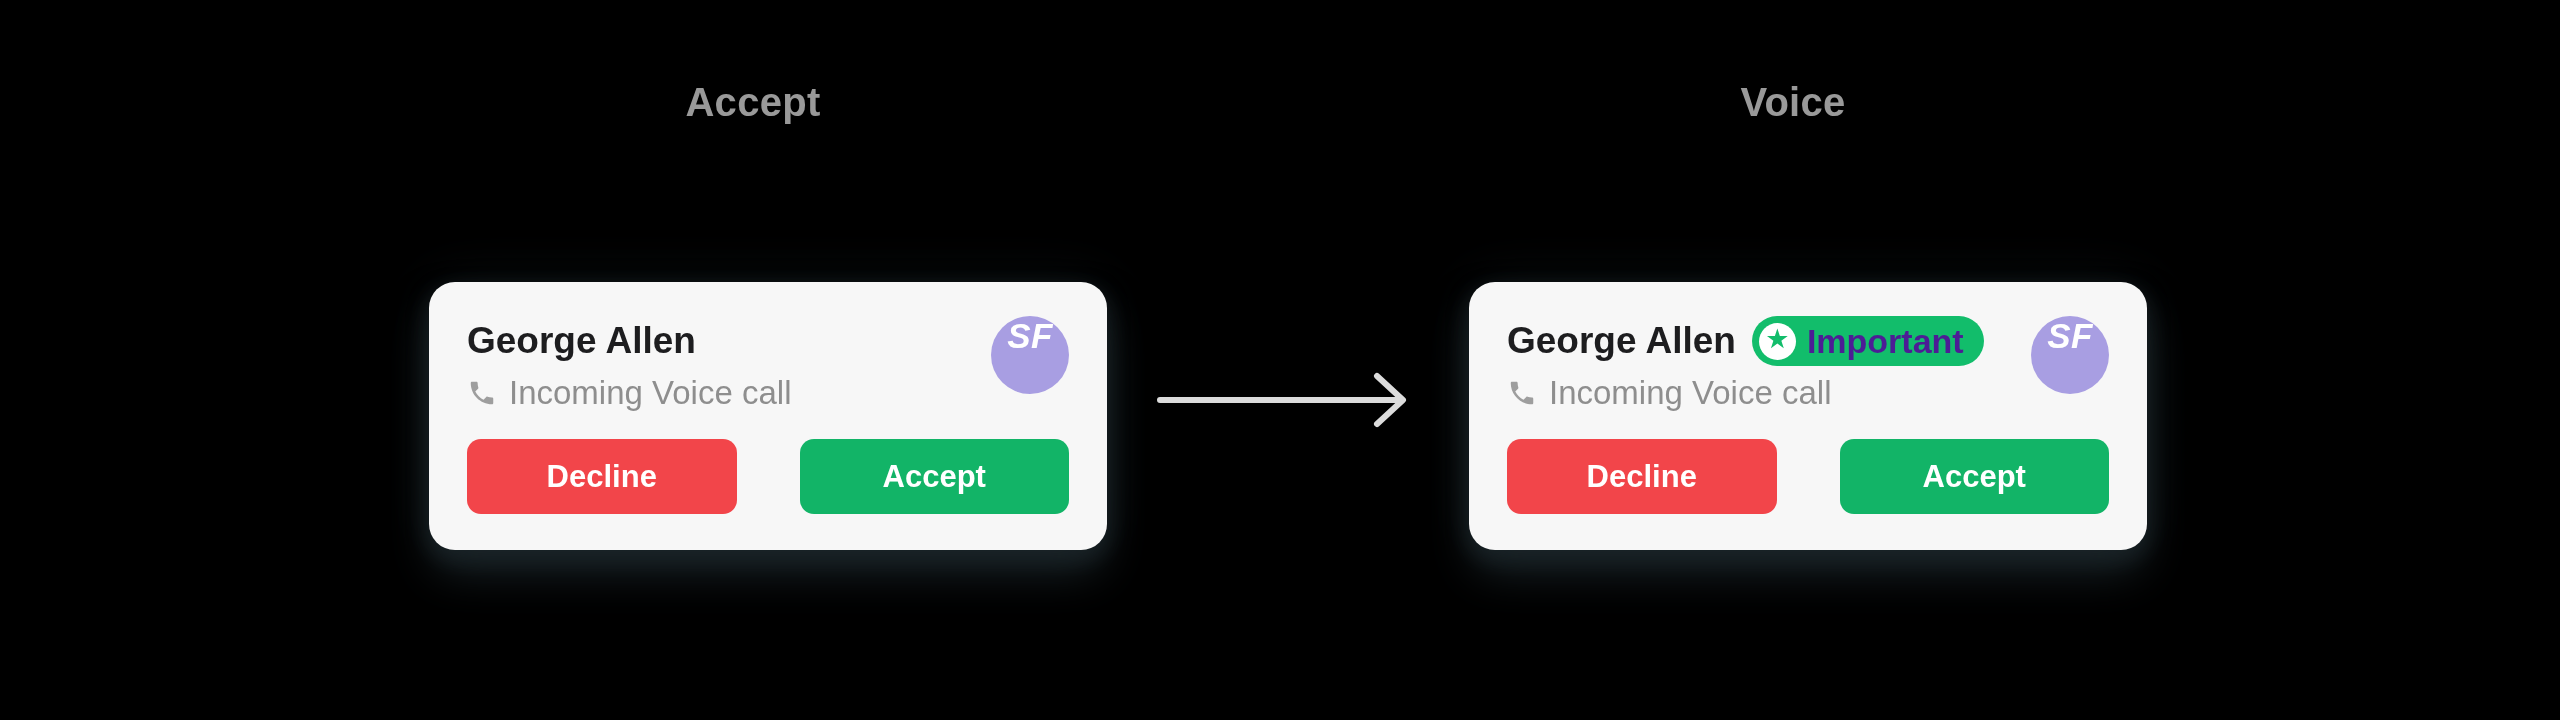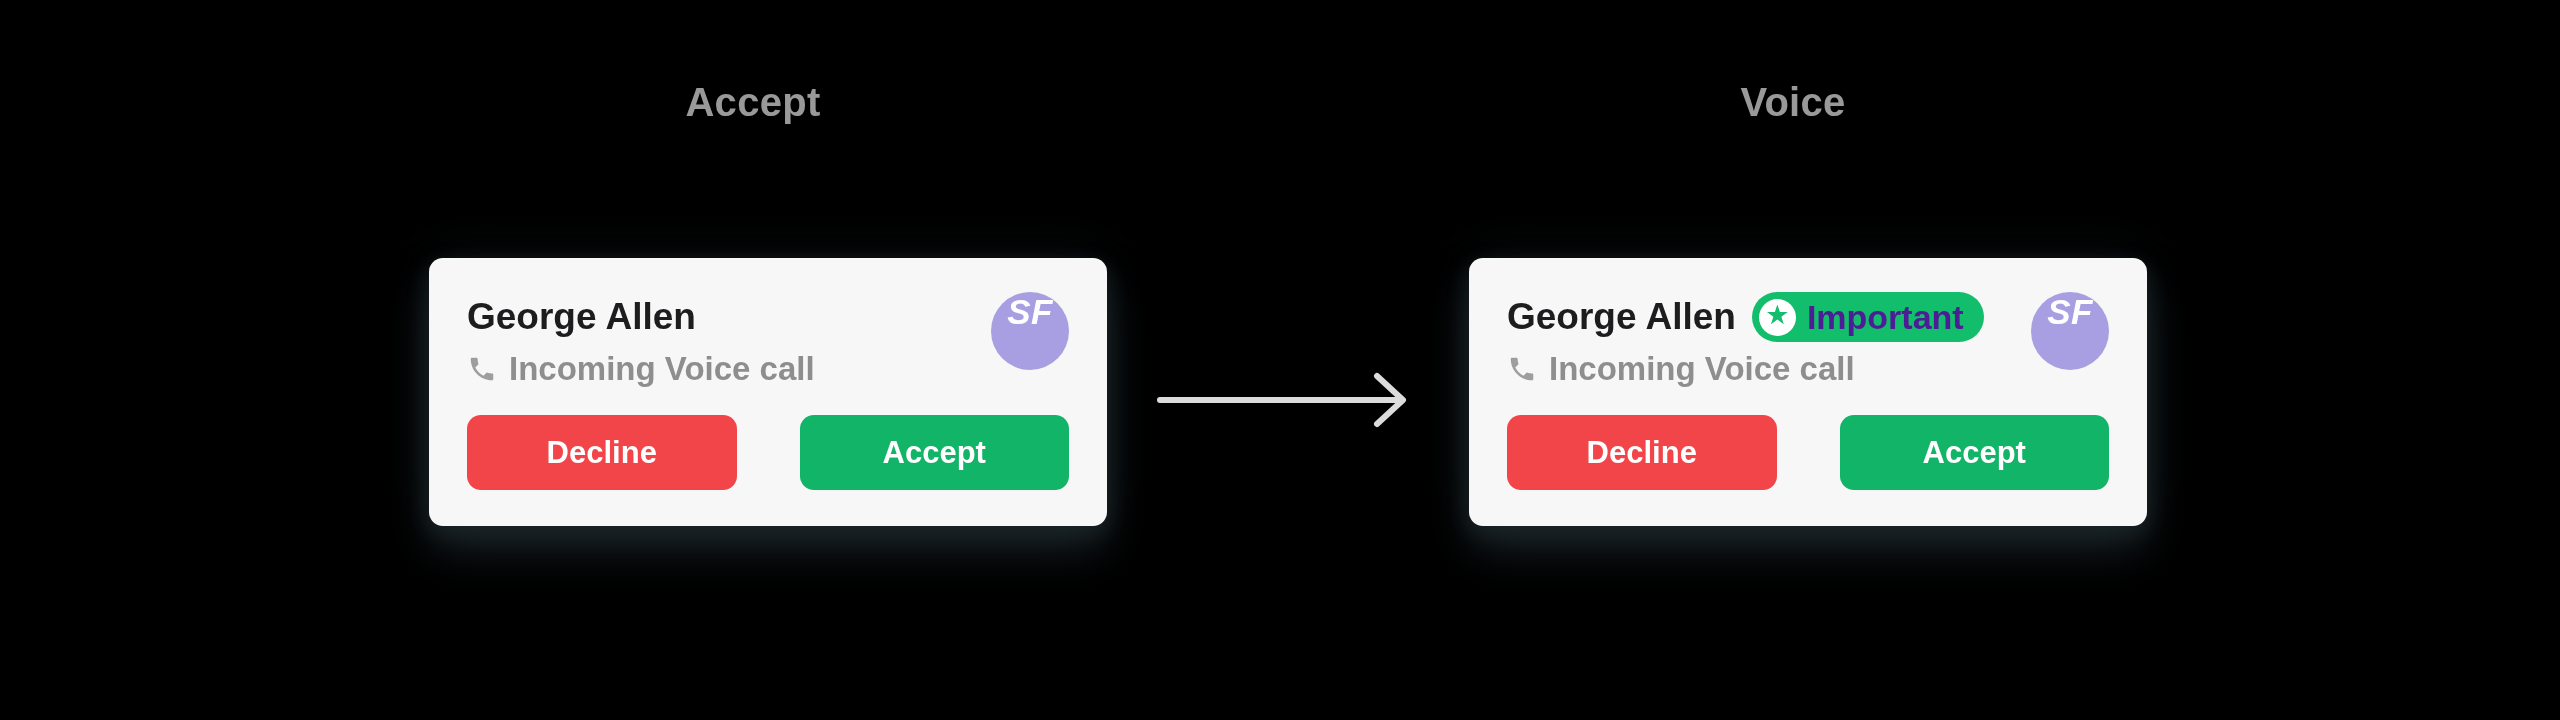--- a/index.html
+++ b/index.html
@@ -22,27 +22,27 @@
     font-weight: bold;
     color: #999999;
     letter-spacing: 0.3px;
   }
   .panel-title.default { left: 414px; }
   .panel-title.custom  { left: 1454px; }
 
   
   .card {
     position: absolute;
-    top: 258px;
+    top: 282px;
     width: 678px;
     height: 268px;
     box-sizing: border-box;
     padding: 34px 38px 36px 38px;
     background: #f7f7f7;
-    border-radius: 14px;
+    border-radius: 26px;
     display: flex;
     flex-direction: column;
     justify-content: space-between;
     box-shadow:
       0 26px 45px -4px rgba(26, 36, 40, 0.95),
       0 8px 20px rgba(26, 36, 40, 0.85),
       0 0 55px rgba(30, 40, 44, 0.45);
   }
   .card.default { left: 429px; }
   .card.custom  { left: 1469px; }
@@ -65,21 +65,20 @@
     white-space: nowrap;
   }
   .sub-row {
     display: flex;
     align-items: center;
     gap: 12px;
     margin-top: 8px;
     font-size: 33px;
     color: #8e8e8e;
     white-space: nowrap;
-    font-weight: bold;
   }
   .phone-svg { width: 30px; height: 30px; display: block; }
 
   .avatar {
     flex: 0 0 auto;
     width: 78px;
     height: 78px;
     border-radius: 50%;
     background: #a89ee2;
     color: #ffffff;

